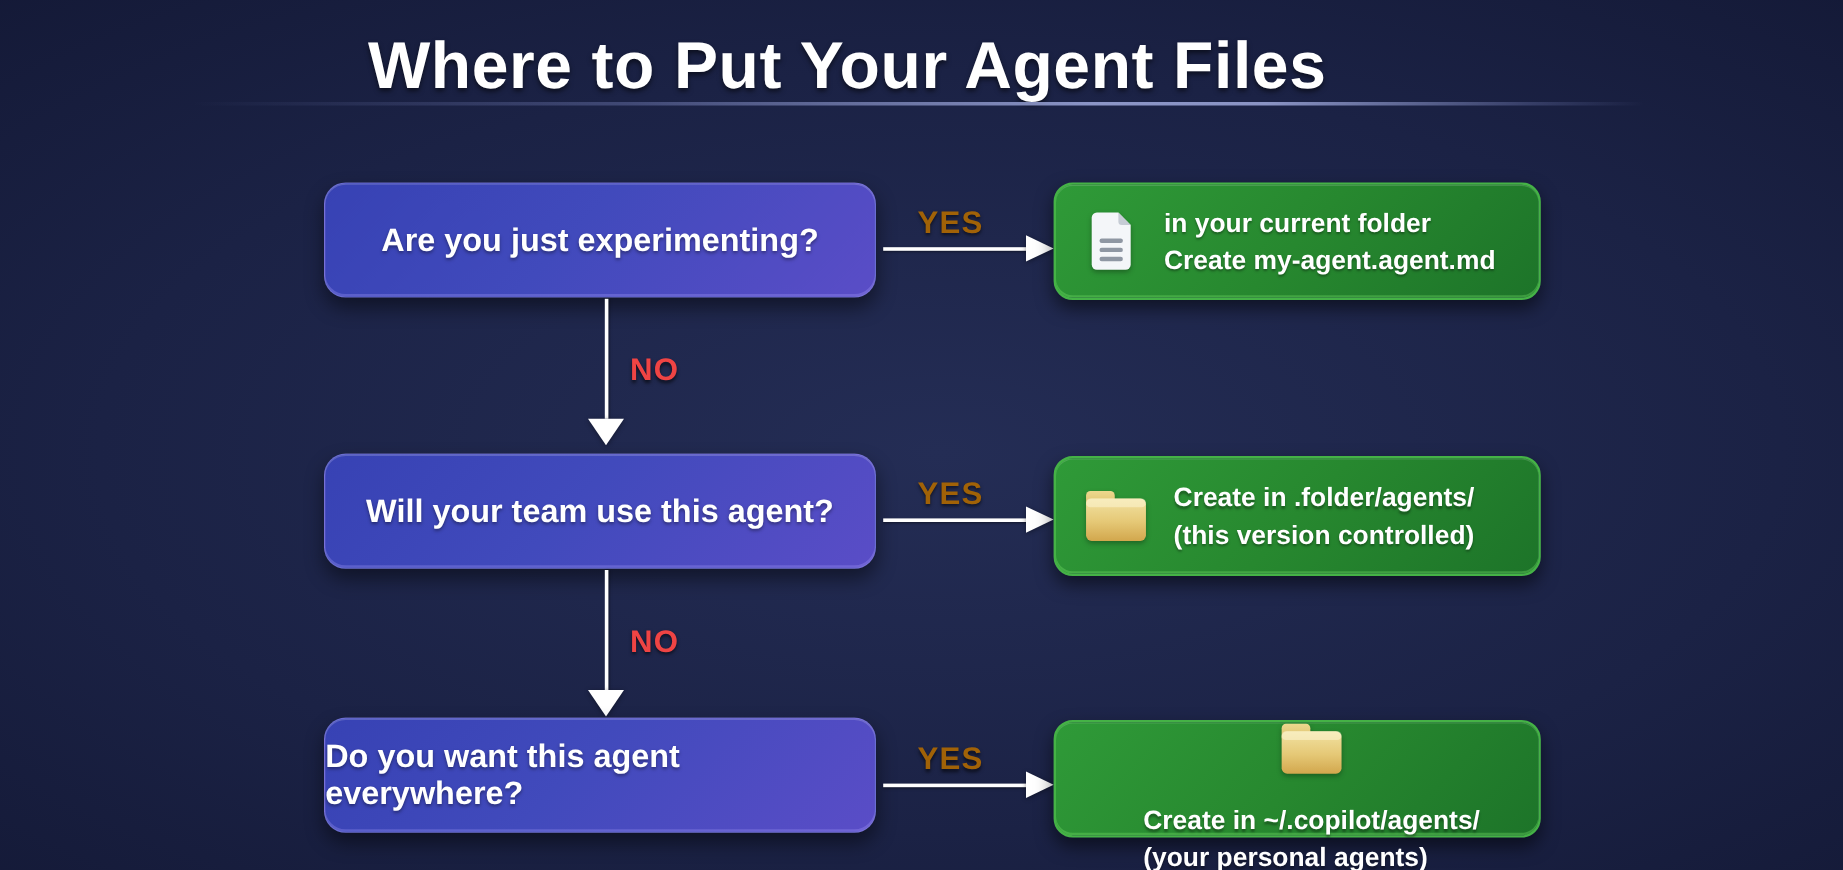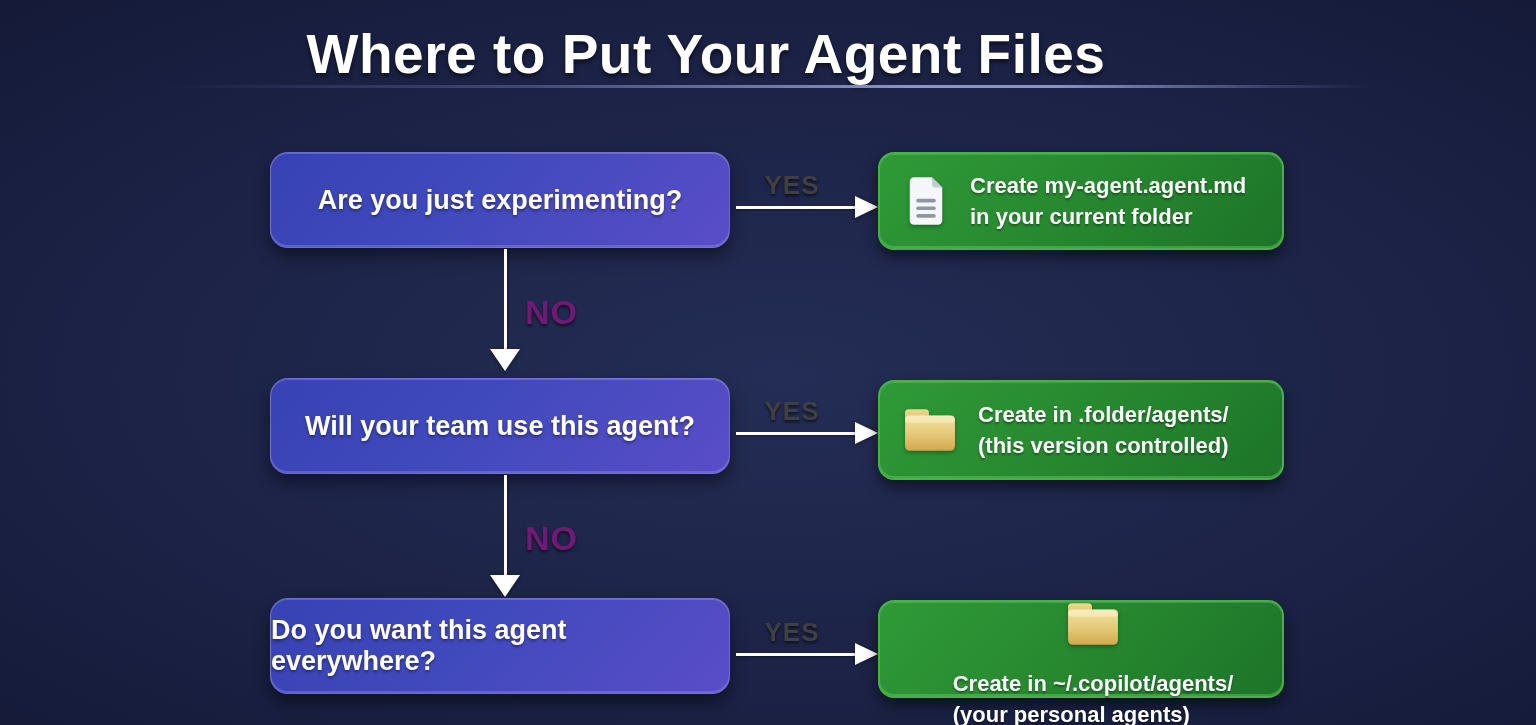--- a/index.html
+++ b/index.html
@@ -85,21 +85,21 @@
   .yes {
     position: absolute;
     left: 734px; width: 144px; height: 50px;
   }
   .y1 { top: 170px; }
   .y2 { top: 396px; }
   .y3 { top: 617px; }
   .yes-label {
     position: absolute; top: 0; left: 0; width: 116px;
     text-align: center;
-    color: #404040; font-size: 26px; font-weight: bold;
+    color: #a16207; font-size: 26px; font-weight: bold;
     letter-spacing: 1px;
     text-shadow: 0 2px 3px rgba(0,0,0,0.6);
   }
   .hline {
     position: absolute; top: 36px; left: 2px; width: 120px; height: 3px;
     background: #ffffff;
     box-shadow: 0 1px 2px rgba(0,0,0,0.4);
   }
   .rhead {
     position: absolute; top: 26px; right: 0;
@@ -124,21 +124,21 @@
   .dhead {
     position: absolute; top: 100px; left: 1px;
     width: 0; height: 0;
     border-top: 22px solid #ffffff;
     border-left: 15.5px solid transparent;
     border-right: 15.5px solid transparent;
     filter: drop-shadow(0 1px 2px rgba(0,0,0,0.4));
   }
   .no-label {
     position: absolute; top: 44px; left: 36px;
-    color: #701a75; font-size: 34px; font-weight: bold;
+    color: #ef4444; font-size: 26px; font-weight: bold;
     letter-spacing: 1px;
     text-shadow: 0 2px 3px rgba(0,0,0,0.6);
   }
 </style>
 </head>
 <body>
 
 <svg width="0" height="0" style="position:absolute">
   <defs>
     <linearGradient id="fgrad" x1="0" y1="0" x2="0" y2="1">
@@ -168,22 +168,22 @@
   <span class="icon-wrap">
     <svg width="44" height="52" viewBox="0 0 40 48">
       <path d="M5 6 a4 4 0 0 1 4 -4 h16.5 l9.5 9.5 V42 a4 4 0 0 1 -4 4 H9 a4 4 0 0 1 -4 -4 Z" fill="#f4f6f9"></path>
       <path d="M25.5 2 l9.5 9.5 h-6.8 a2.7 2.7 0 0 1 -2.7 -2.7 Z" fill="#c6ccd5"></path>
       <rect x="11" y="22" width="18" height="3.4" rx="1.7" fill="#8f97a3"></rect>
       <rect x="11" y="29" width="18" height="3.4" rx="1.7" fill="#8f97a3"></rect>
       <rect x="11" y="36" width="18" height="3.4" rx="1.7" fill="#8f97a3"></rect>
     </svg>
   </span>
   <div class="result-text">
+    <div>in your current folder</div>
     <div>Create my-agent.agent.md</div>
-    <div>in your current folder</div>
   </div>
 </div>
 <div class="no n1">
   <div class="vline"></div>
   <div class="dhead"></div>
   <span class="no-label">NO</span>
 </div>
 
 <div class="decision d2">
   <span>Will your team use this agent?</span>

